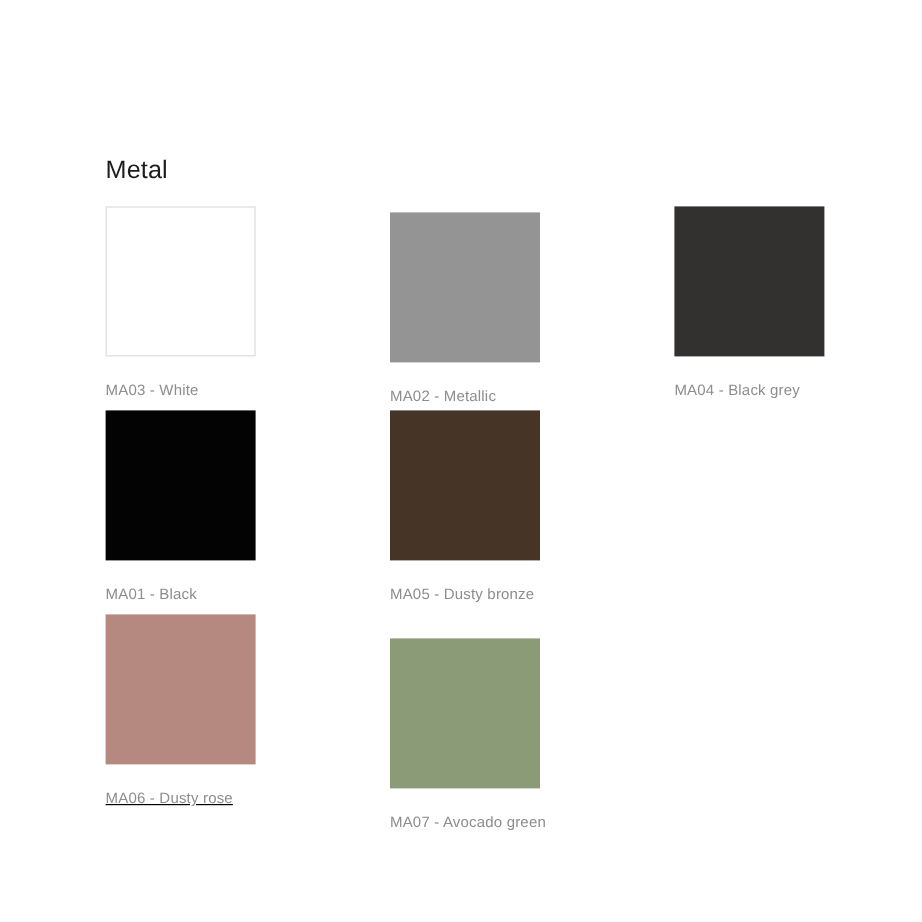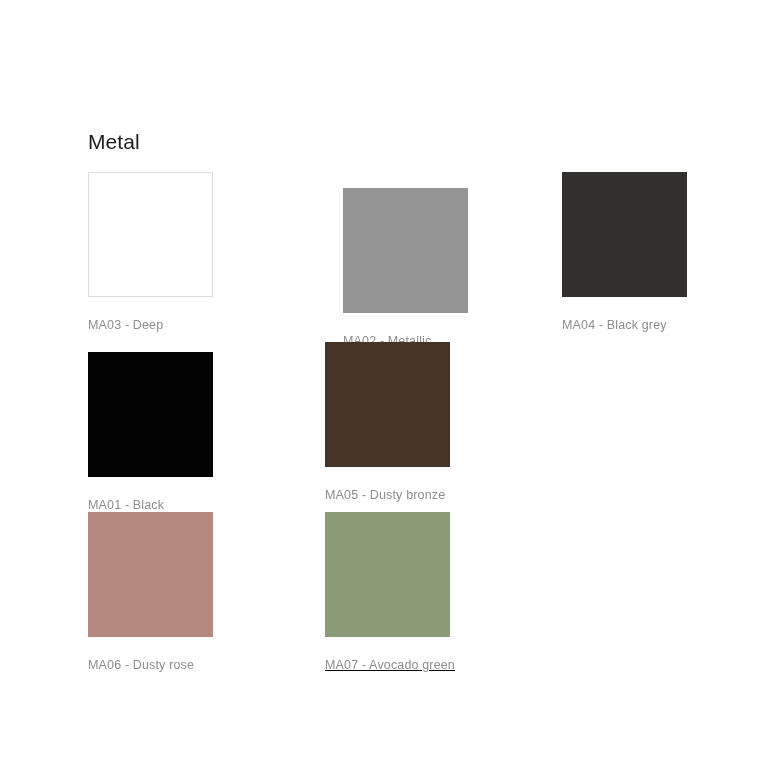--- a/index.html
+++ b/index.html
@@ -73,41 +73,41 @@
 </head>
 <body>
 
 <div class="page">
 
   <h1 class="palette-title">Metal</h1>
 
   <div class="swatch-grid">
       <div class="swatch-item" style="left: 0px; top: 0px;">
         <div class="swatch-chip bordered" style="background: rgb(255, 255, 255);"></div>
-        <div class="swatch-label">MA03 - Deep</div>
+        <div class="swatch-label">MA03 - White</div>
       </div>
-      <div class="swatch-item" style="left: 237px; top: 16px; margin-left: 18px;">
+      <div class="swatch-item" style="left: 237px; top: 5px;">
         <div class="swatch-chip" style="background: rgb(148, 148, 148);"></div>
         <div class="swatch-label">MA02 - Metallic</div>
       </div>
       <div class="swatch-item" style="left: 474px; top: 0px;">
         <div class="swatch-chip" style="background: rgb(51, 49, 48);"></div>
         <div class="swatch-label">MA04 - Black grey</div>
       </div>
-      <div class="swatch-item" style="left: 0px; top: 180px;">
+      <div class="swatch-item" style="left: 0px; top: 170px;">
         <div class="swatch-chip" style="background: rgb(3, 3, 3);"></div>
         <div class="swatch-label">MA01 - Black</div>
       </div>
       <div class="swatch-item" style="left: 237px; top: 170px;">
         <div class="swatch-chip" style="background: rgb(70, 53, 38);"></div>
         <div class="swatch-label">MA05 - Dusty bronze</div>
       </div>
-      <div class="swatch-item" style="left: 0px; top: 340px;">
+      <div class="swatch-item" style="left: 0px; top: 340px; text-decoration: underline;">
         <div class="swatch-chip" style="background: rgb(182, 137, 128);"></div>
         <div class="swatch-label">MA06 - Dusty rose</div>
       </div>
-      <div class="swatch-item" style="left: 237px; top: 340px; text-decoration: underline;">
+      <div class="swatch-item" style="left: 237px; top: 360px;">
         <div class="swatch-chip" style="background: rgb(139, 155, 119);"></div>
         <div class="swatch-label">MA07 - Avocado green</div>
       </div>
     </div>
 
 </div>
 
 </body></html>

